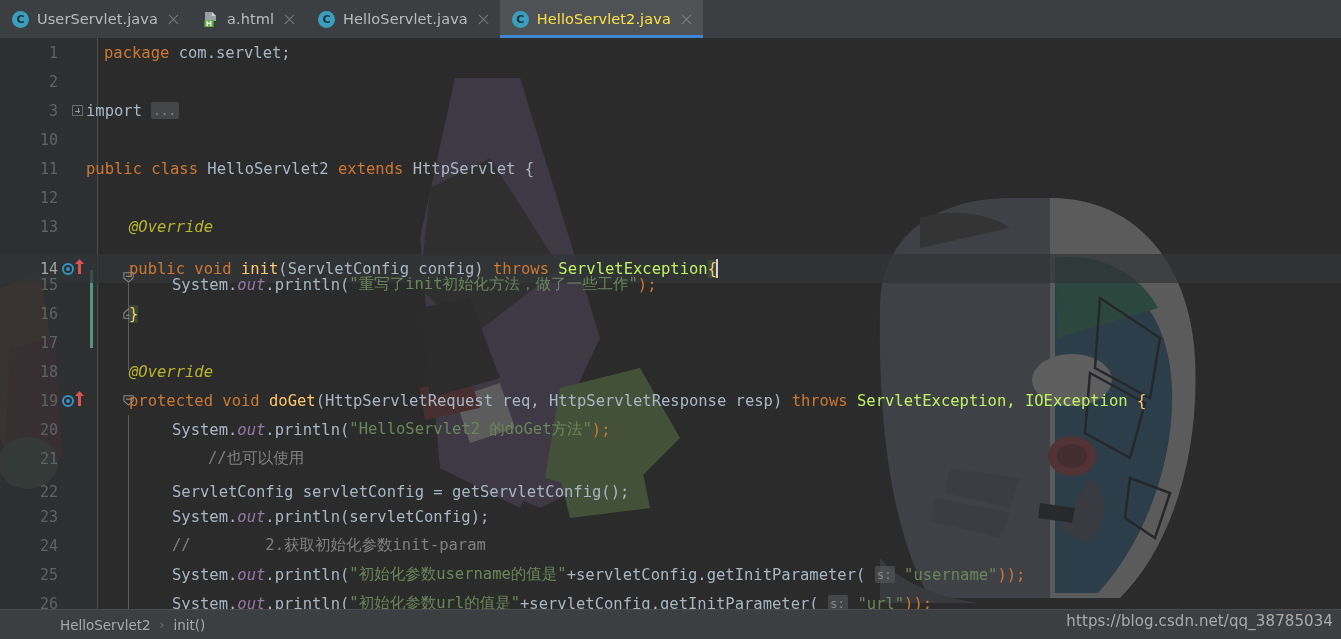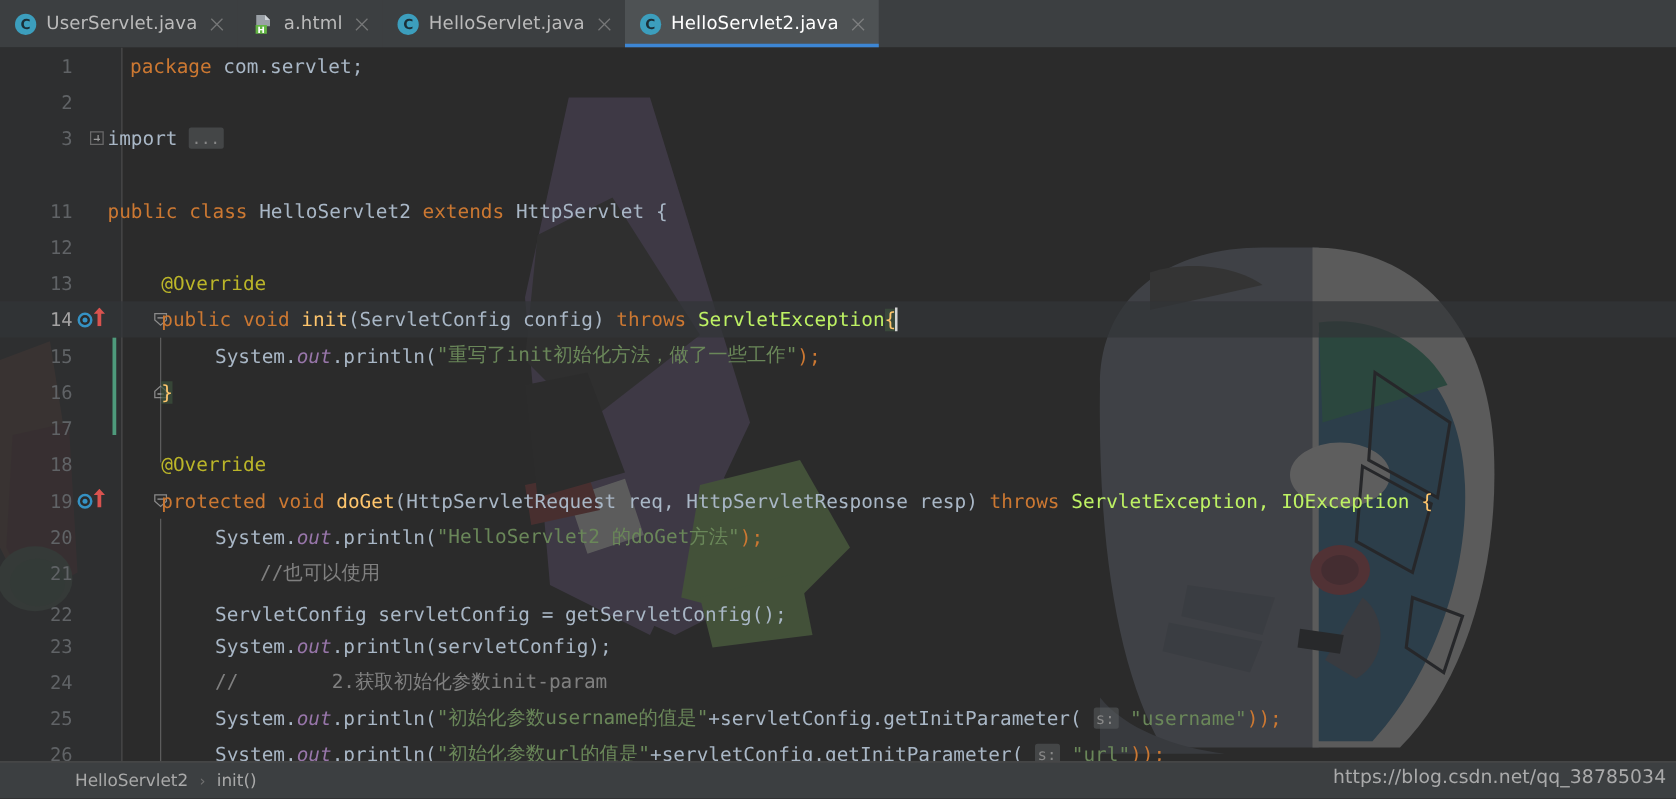--- a/index.html
+++ b/index.html
@@ -51,21 +51,21 @@
     font-size: 11px; font-weight: bold; color: #1b2f38;
     line-height: 1;
   }
   .ficon.html svg { display: block; }
   .tab .tlabel {
     font-size: 14.5px;
     color: #bbbbbb;
     white-space: nowrap;
     letter-spacing: .1px;
   }
-  .tab.active .tlabel { color: #ffffff; }
+  .tab.active .tlabel { color: #fde047; }
   .tab .tclose {
     margin-left: 9px;
     width: 13px; height: 13px;
     position: relative;
     opacity: .62;
     flex: 0 0 13px;
   }
   .tab .tclose::before, .tab .tclose::after {
     content: ""; position: absolute;
     left: 0; top: 6px; width: 13px; height: 1.4px;
@@ -124,21 +124,21 @@
     font-family: "DejaVu Sans Mono", monospace;
     font-size: 15.5px;
     white-space: pre;
     letter-spacing: 0px;
   }
   
   .kw   { color: #cc7832; }
   .plain{ color: #a9b7c6; }
   .str  { color: #6a8759; }
   .cmt  { color: #808080; }
-  .ann  { color: #bbb529; }
+  .ann  { color: #bbb529; font-style: italic; }
   .fn   { color: #ffc66d; }
   .fld  { color: #9876aa; font-style: italic; }
   .dim  { color: #bef264; }
   .brcY { color: #ffc66d; }
   .semi { color: #cc7832; }
   .hint {
     color: #888888;
     background: rgba(90,93,95,0.55);
     font-size: 12.5px;
     padding: 1px 3px 1px 2px;
@@ -333,36 +333,39 @@
       </div>
 
       <div class="row" style="top:58px;">
         <span class="lnum">3</span>
         <span class="gmark" style="left:72px;">
             <span class="fold plus"></span>
           </span>
         <span class="code" style="left:86px;"><span class="plain">import</span><span class="plain">&nbsp;</span><span class="hint">...</span></span>
       </div>
 
+      <div class="row" style="top:87px;">
+        <span class="lnum">10</span>
+      </div>
 
       <div class="row" style="top:116px;">
         <span class="lnum">11</span>
         <span class="code" style="left:86px;"><span class="kw">public</span><span class="plain">&nbsp;</span><span class="kw">class</span><span class="plain">&nbsp;</span><span class="plain">HelloServlet2</span><span class="plain">&nbsp;</span><span class="kw">extends</span><span class="plain">&nbsp;</span><span class="plain">HttpServlet</span><span class="plain">&nbsp;</span><span class="plain">{</span></span>
       </div>
 
       <div class="row" style="top:145px;">
         <span class="lnum">12</span>
       </div>
 
       <div class="row" style="top:174px;">
         <span class="lnum">13</span>
         <span class="code" style="left:129px;"><span class="ann">@Override</span></span>
       </div>
 
-      <div class="row caret" style="top:203px;">
+      <div class="row caret" style="top:216px;align-items:flex-end;">
         <span class="lnum">14</span>
         <span class="gmark ovr" style="left:62px;">
           <span class="ocirc"></span>
           <span class="oarrow">
             <svg width="9" height="15" viewBox="0 0 9 15">
                 <path d="M4.5 0 L9 5 H6 V15 H3 V5 H0 Z" fill="#d9534f"></path>
               </svg>
           </span>
         </span>
         <span class="gmark foldtop" style="left:123px;">

